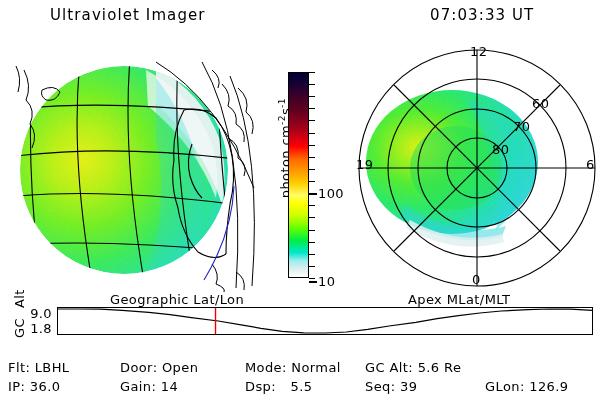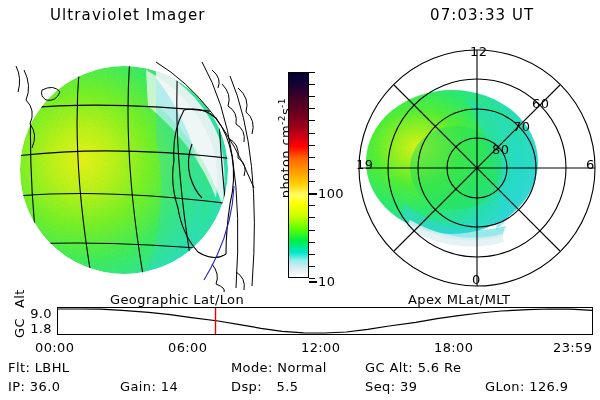--- a/index.html
+++ b/index.html
@@ -54,21 +54,21 @@
   .alt-svg{position:absolute;left:0;top:0;}
 
   
   .taxis{position:absolute;left:0;top:340px;width:600px;height:18px;}
   .taxis span{position:absolute;top:0;font-size:13px;white-space:nowrap;letter-spacing:.4px;}
 
   
   .status{position:absolute;left:0;top:360px;width:600px;height:40px;}
   .status .cell{position:absolute;font-size:13px;white-space:nowrap;letter-spacing:.4px;}
   .r1{top:0;} .r2{top:19px;}
-  .c1{left:8px;} .c2{left:120px;} .c3{left:231px;text-align:right;} .c4{left:365px;} .c5{left:485px;}
+  .c1{left:8px;} .c2{left:120px;} .c3{left:245px;text-align:right;} .c4{left:365px;} .c5{left:485px;}
   .k{display:inline-block;}
   .v{display:inline-block;}
 </style>
 </head>
 <body>
 
 <div class="stage">
 
   <div class="header">
     <div class="hdr-title">Ultraviolet Imager</div>
@@ -267,37 +267,34 @@
     <div class="ytick" style="left:22px;top:29px">1.8</div>
 
     <div class="altbox">
       <svg class="alt-svg" id="altSvg" width="534" height="26" viewBox="0 0 534 26" preserveAspectRatio="none">
         <polyline id="altCurve" fill="none" stroke="#000" stroke-width="1.2" points="0.0,1.0 21.4,1.0 42.7,1.2 64.1,2.3 90.8,4.3 112.1,6.7 133.5,9.7 160.2,13.0 181.6,16.7 202.9,20.3 224.3,23.3 245.6,24.8 267.0,25.0 288.4,24.0 309.7,21.3 331.1,18.0 357.8,14.3 379.1,10.7 400.5,7.7 421.9,5.0 443.2,3.0 469.9,1.7 491.3,1.0 512.6,1.2 534.0,2.3"></polyline>
         <line id="altMarker" x1="157.5" y1="0" x2="157.5" y2="26" stroke="#ee0000" stroke-width="1.4"></line>
       </svg>
     </div>
   </div>
 
-  <div class="taxis" id="taxis">
-      <span style="left: 35px;">00:00</span>
-      <span style="left: 168px;">06:00</span>
-      <span style="left: 301px;">12:00</span>
-      <span style="left: 434px;">18:00</span>
-      <span style="left: 553px;">23:59</span>
-    </div>
 
   <div class="status">
     <div class="cell r1 c1">
       <span class="k">Flt:</span>
       <span class="v">LBHL</span>
     </div>
     <div class="cell r2 c1">
       <span class="k">IP:</span>
       <span class="v">36.0</span>
     </div>
+    <div class="cell r1 c2">
+      <span class="k">Door:</span>
+      <span class="v">Open</span>
+    </div>
     <div class="cell r2 c2">
       <span class="k">Gain:</span>
       <span class="v">14</span>
     </div>
     <div class="cell r1 c3">
       <span class="k">Mode:</span>
       <span class="v">Normal</span>
     </div>
     <div class="cell r2 c3">
       <span class="k">Dsp:</span>

